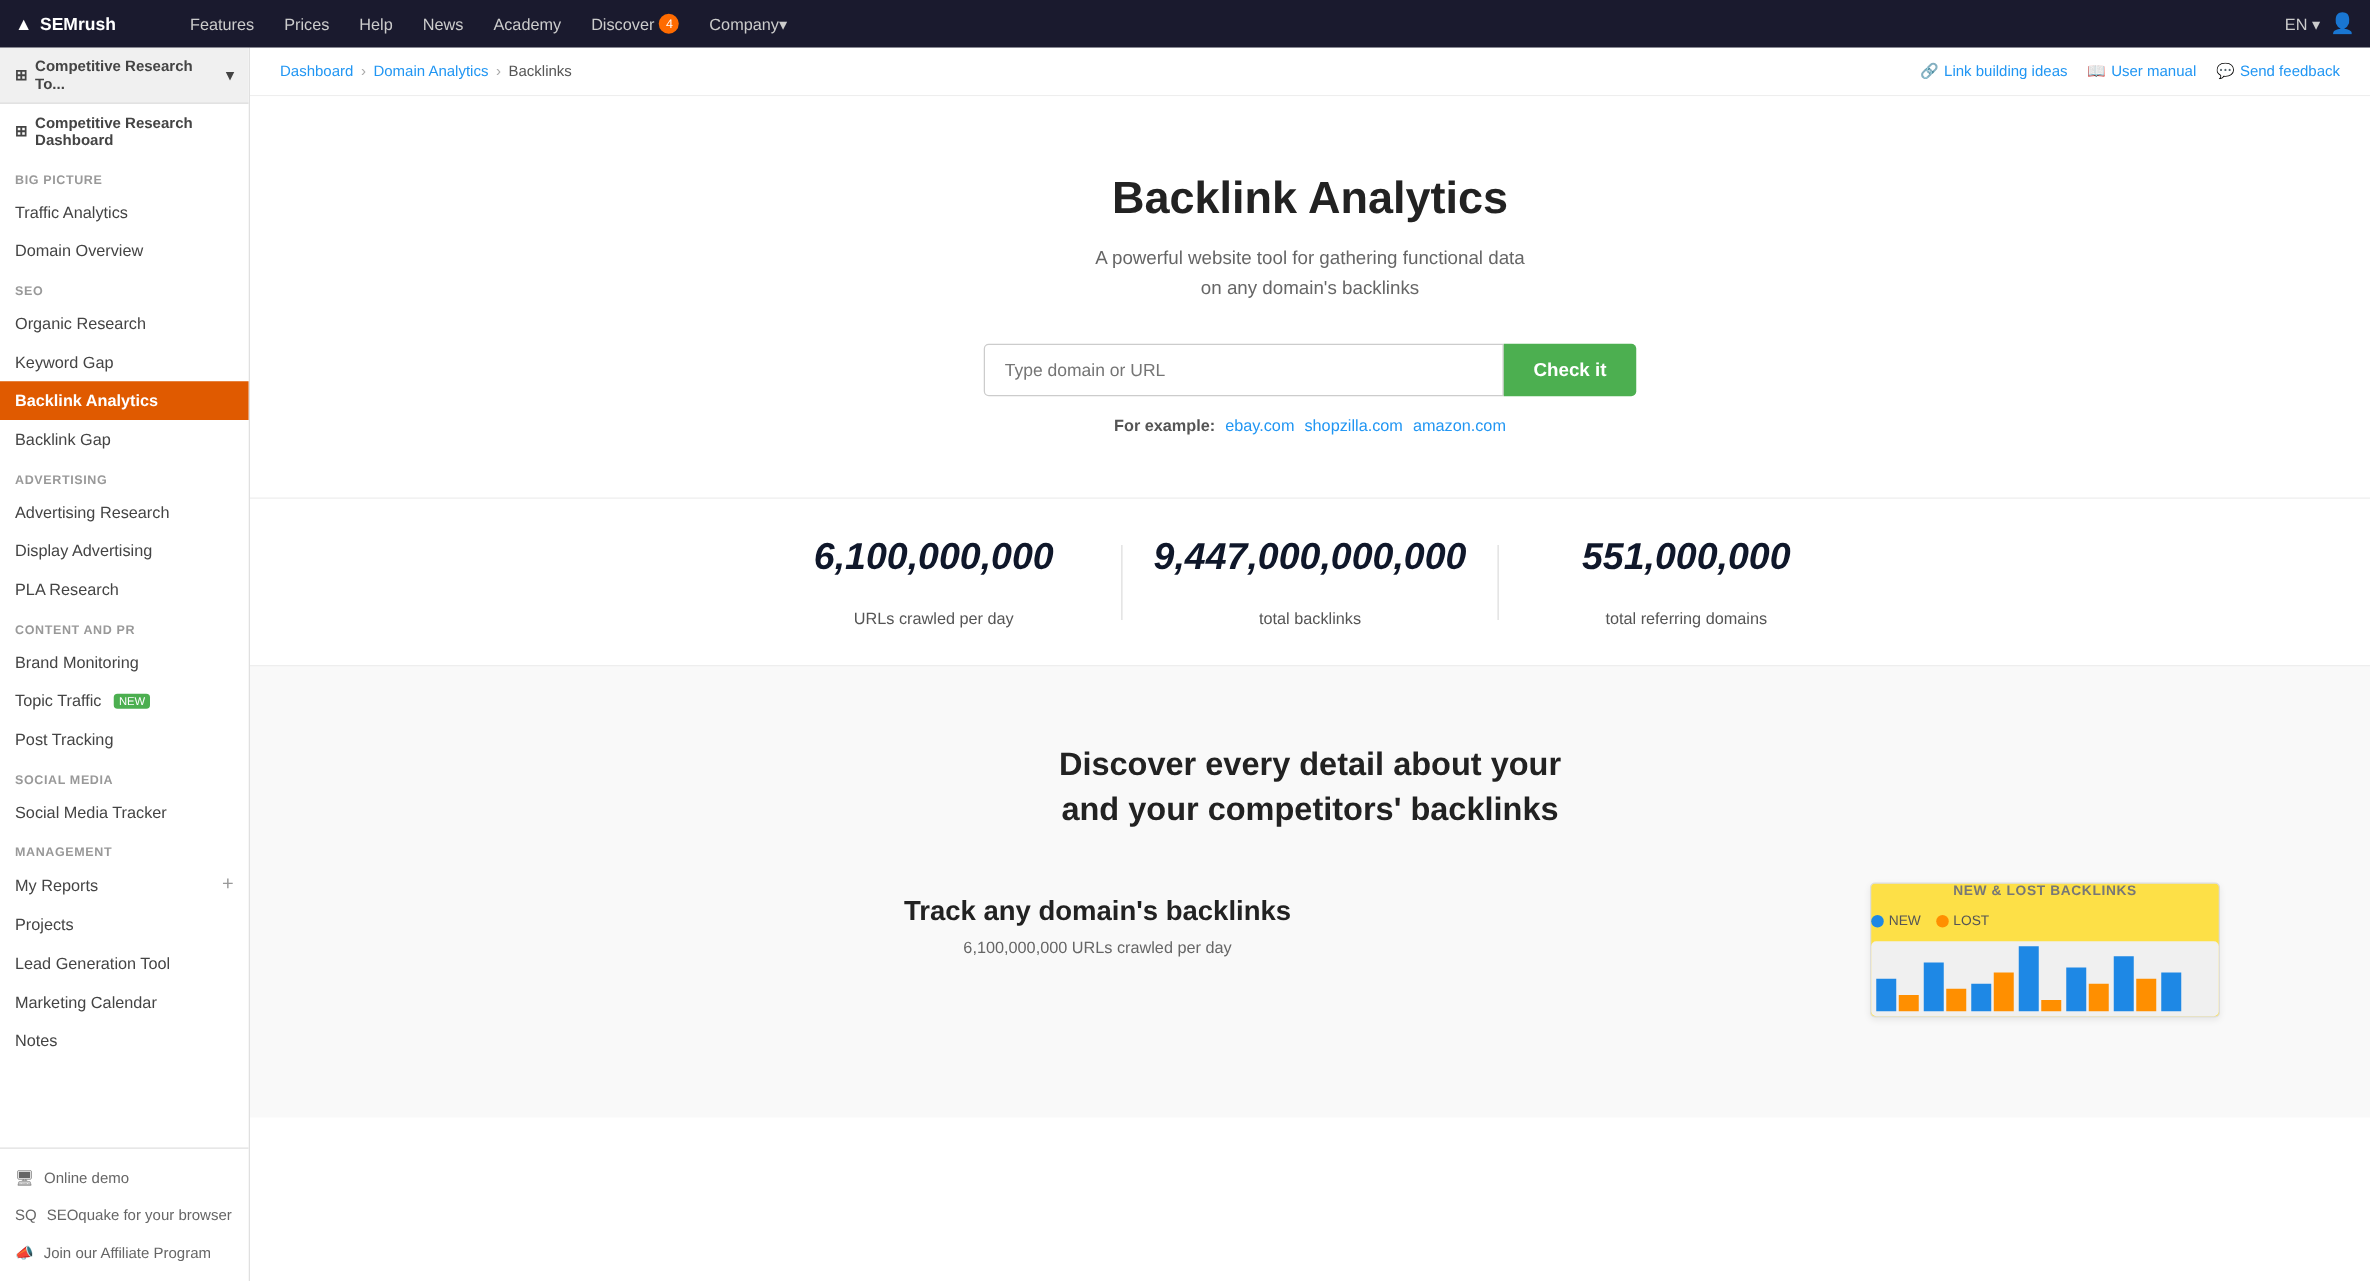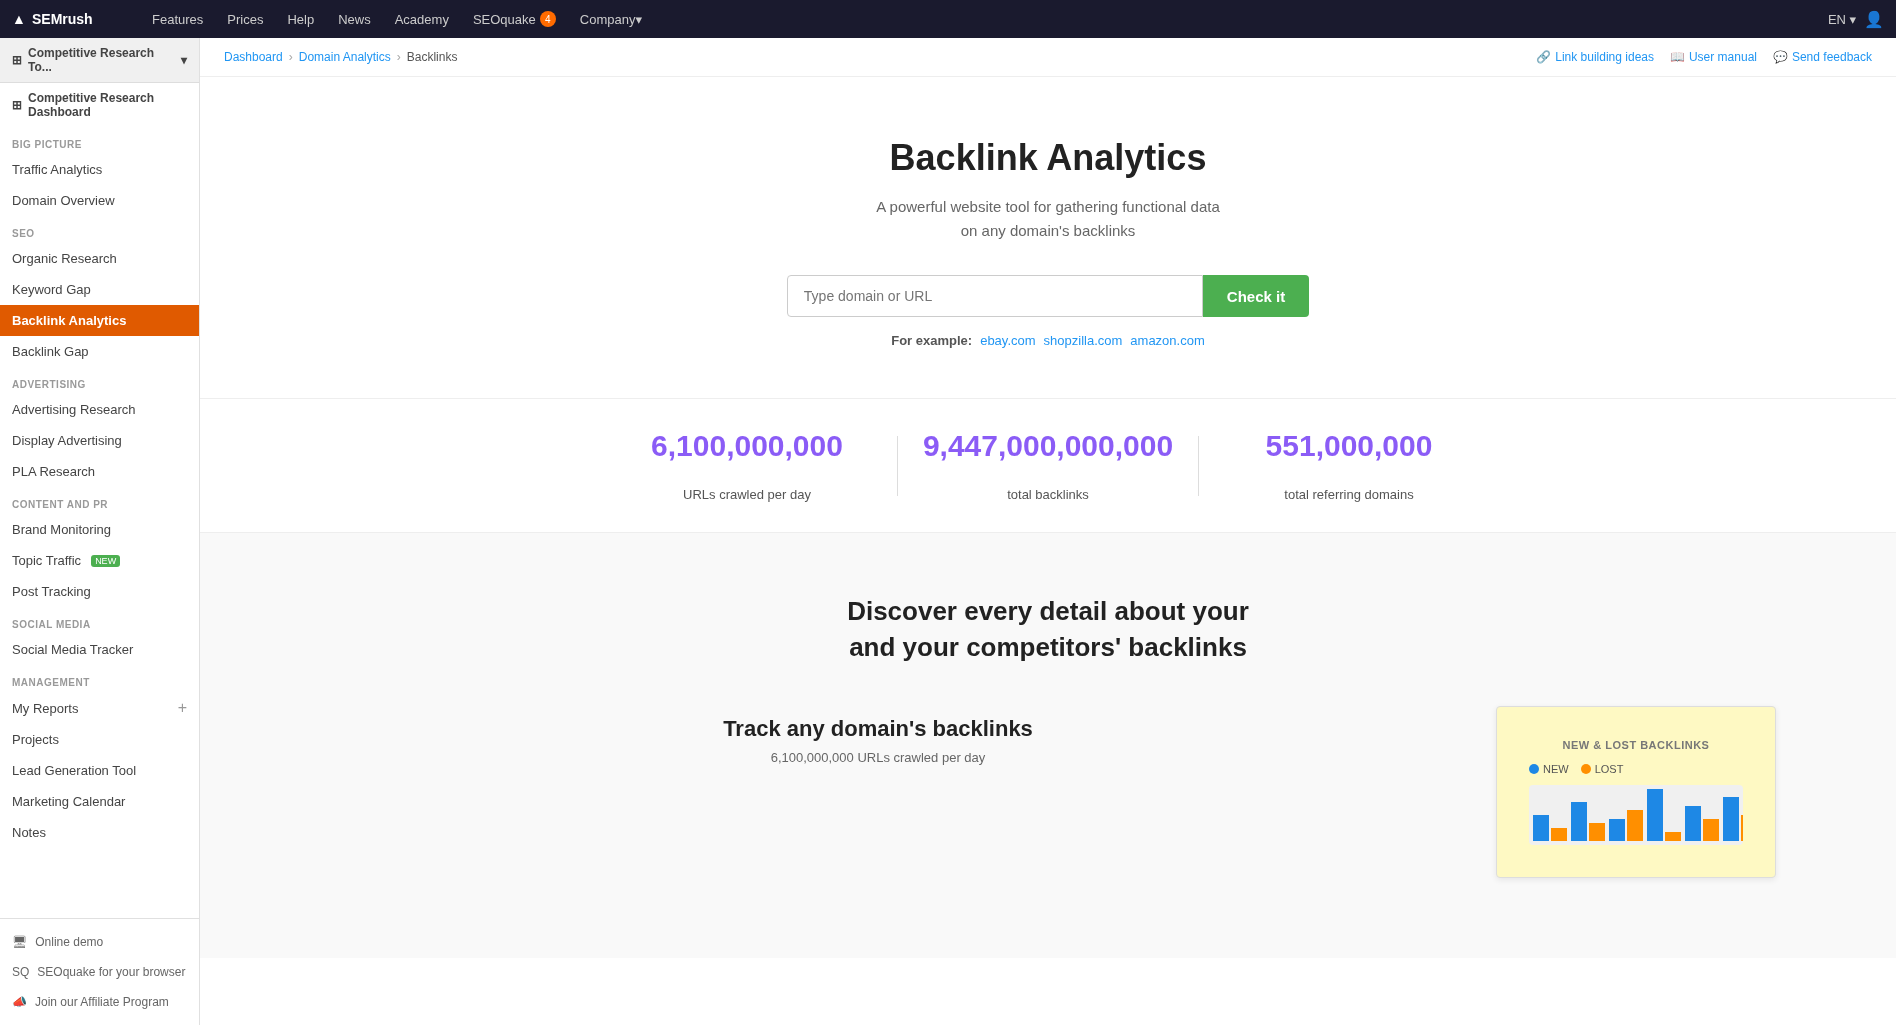--- a/index.html
+++ b/index.html
@@ -89,38 +89,38 @@
     .hero-examples { font-size: 13px; color: #555; display: flex; align-items: center; gap: 8px; justify-content: center; }
     .hero-examples .example-link { color: #2196f3; cursor: pointer; }
     .hero-examples .bold { font-weight: bold; }
 
     
     .stats-bar {
       background: #fff; border-top: 1px solid #eee; display: flex; align-items: center; justify-content: center; padding: 30px 40px; gap: 0;
     }
     .stat-item { text-align: center; flex: 1; max-width: 300px; }
     .stat-divider { width: 1px; background: #ddd; height: 60px; }
-    .stat-number { font-size: 30px; font-weight: bold; color: #8b5cf6; margin-bottom: 24px; }
+    .stat-number { font-size: 30px; font-weight: bold; color: #0f172a; margin-bottom: 24px; font-style: italic; }
     .stat-label { font-size: 13px; color: #555; }
 
     
     .discover-section {
       background: #f9f9f9; padding: 60px 40px 40px; text-align: center; border-top: 1px solid #eee;
     }
     .discover-title { font-size: 26px; font-weight: bold; color: #222; margin-bottom: 40px; line-height: 1.4; }
 
     
     .track-section {
       background: #f9f9f9; padding: 0 80px 40px; display: flex; gap: 60px; align-items: flex-start;
     }
     .track-text { flex: 1; padding-top: 10px; }
     .track-text h3 { font-size: 22px; font-weight: bold; color: #222; margin-bottom: 8px; }
     .track-text p { font-size: 13px; color: #666; }
     .track-card {
-      width: 280px; background: #fef9c3; border: 1px solid #ddd; border-radius: 4px; padding: 32px; box-shadow: 0 2px 6px rgba(0,0,0,0.08);
+      width: 280px; background: #fde047; border: 1px solid #ddd; border-radius: 4px; padding: 0; box-shadow: 0 2px 6px rgba(0,0,0,0.08);
     }
     .track-card-header { font-size: 11px; font-weight: bold; color: #777; letter-spacing: 0.5px; margin-bottom: 12px; }
     .track-card-legend { display: flex; gap: 12px; margin-bottom: 10px; }
     .legend-item { display: flex; align-items: center; gap: 4px; font-size: 11px; color: #555; }
     .legend-dot-new { width: 10px; height: 10px; background: #1e88e5; border-radius: 50%; }
     .legend-dot-lost { width: 10px; height: 10px; background: #ff8f00; border-radius: 50%; }
     .track-card-chart { height: 60px; background: #f0f0f0; border-radius: 4px; overflow: hidden; position: relative; }
     .chart-bar-container { display: flex; align-items: flex-end; height: 100%; gap: 4px; padding: 4px; }
     .chart-bar-new { background: #1e88e5; width: 16px; }
     .chart-bar-lost { background: #ff8f00; width: 16px; }
@@ -146,21 +146,21 @@
     <div class="nav-item">
         <span>Help</span>
       </div>
     <div class="nav-item">
         <span>News</span>
       </div>
     <div class="nav-item">
         <span>Academy</span>
       </div>
     <div class="nav-item">
-      <span>SEOquake</span>
+      <span>Discover</span>
       <span class="badge">4</span>
     </div>
     <div class="nav-item">
       <span>Company</span>
       <span> ▾</span>
     </div>
   </div>
   <div class="nav-right">
     <span class="lang">
       <span>EN</span> ▾

